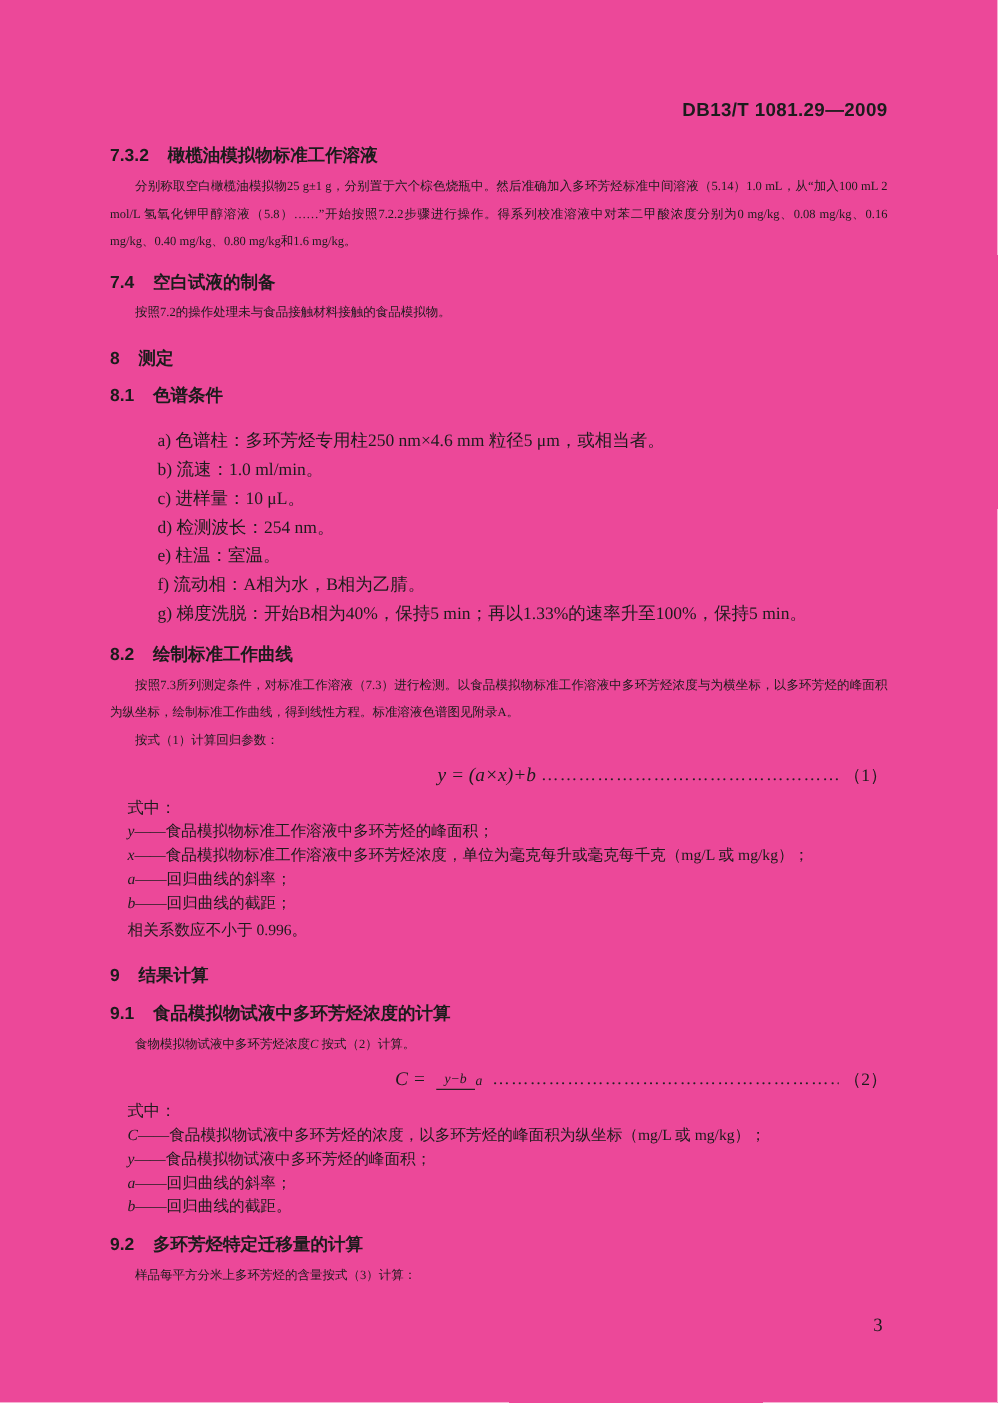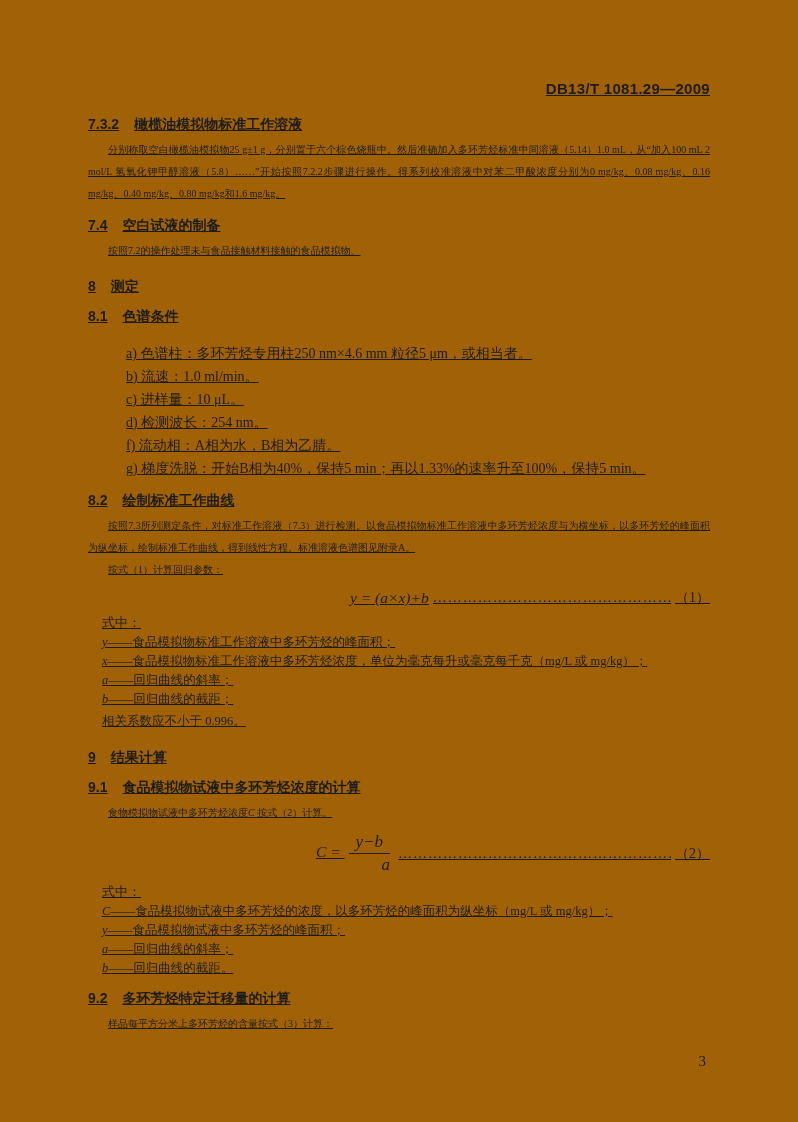--- a/index.html
+++ b/index.html
@@ -2,24 +2,23 @@
 <html><head>
 <meta charset="utf-8">
 <style>
   * { margin:0; padding:0; box-sizing:border-box; }
   html,body { background:#ffffff; }
   body { font-family:"Liberation Serif", serif; color:#1c1c1c; }
   .page {
     position:relative;
     width:798px; height:1122px;
     margin:0 auto;
-    background:#a16207;
+    background:#ec4899;
     padding:80px 88px 0 88px;
     overflow:hidden;
-    text-decoration:underline;
   }
   .doc-header {
     text-align:right;
     font-family:"Liberation Sans", sans-serif;
     font-weight:bold;
     font-size:15px;
     letter-spacing:0.3px;
     margin-bottom:18px;
   }
   .heading {
@@ -52,26 +51,26 @@
   .formula-spacer-2 { width:228px; flex:0 0 auto; }
   .math {
     font-family:"Liberation Serif", serif;
     font-style:italic;
     font-size:15.5px;
     white-space:nowrap;
     flex:0 0 auto;
   }
   .frac {
     display:inline-flex;
-    flex-direction:column;
+    flex-direction:row;
     align-items:flex-end;
     line-height:1.2;
     margin:0 4px;
     vertical-align:middle;
-    font-size:17px;
+    font-size:11px;
   }
   .frac .frac-num { border-bottom:1.2px solid #222; padding:0 7px 1px 7px; }
   .frac .frac-den { padding-top:1px; }
   .leader {
     flex:1 1 auto;
     overflow:hidden;
     white-space:nowrap;
     font-size:14px;
     letter-spacing:1px;
     margin:0 4px;
@@ -130,20 +129,21 @@
   </div>
 
   <div class="heading">
     <span class="sec-num">8.1</span><span class="sec-title">色谱条件</span>
   </div>
   <div class="cond-list">
     <div class="cond-item">a)  色谱柱：多环芳烃专用柱250 nm×4.6 mm  粒径5 μm，或相当者。</div>
     <div class="cond-item">b)  流速：1.0 ml/min。</div>
     <div class="cond-item">c)  进样量：10 μL。</div>
     <div class="cond-item">d)  检测波长：254 nm。</div>
+    <div class="cond-item">e)  柱温：室温。</div>
     <div class="cond-item">f)  流动相：A相为水，B相为乙腈。</div>
     <div class="cond-item">g)  梯度洗脱：开始B相为40%，保持5 min；再以1.33%的速率升至100%，保持5 min。</div>
   </div>
 
   <div class="heading">
     <span class="sec-num">8.2</span><span class="sec-title">绘制标准工作曲线</span>
   </div>
   <p class="para">按照7.3所列测定条件，对标准工作溶液（7.3）进行检测。以食品模拟物标准工作溶液中多环芳烃浓度与为横坐标，以多环芳烃的峰面积为纵坐标，绘制标准工作曲线，得到线性方程。标准溶液色谱图见附录A。</p>
   <p class="para">按式（1）计算回归参数：</p>
 

